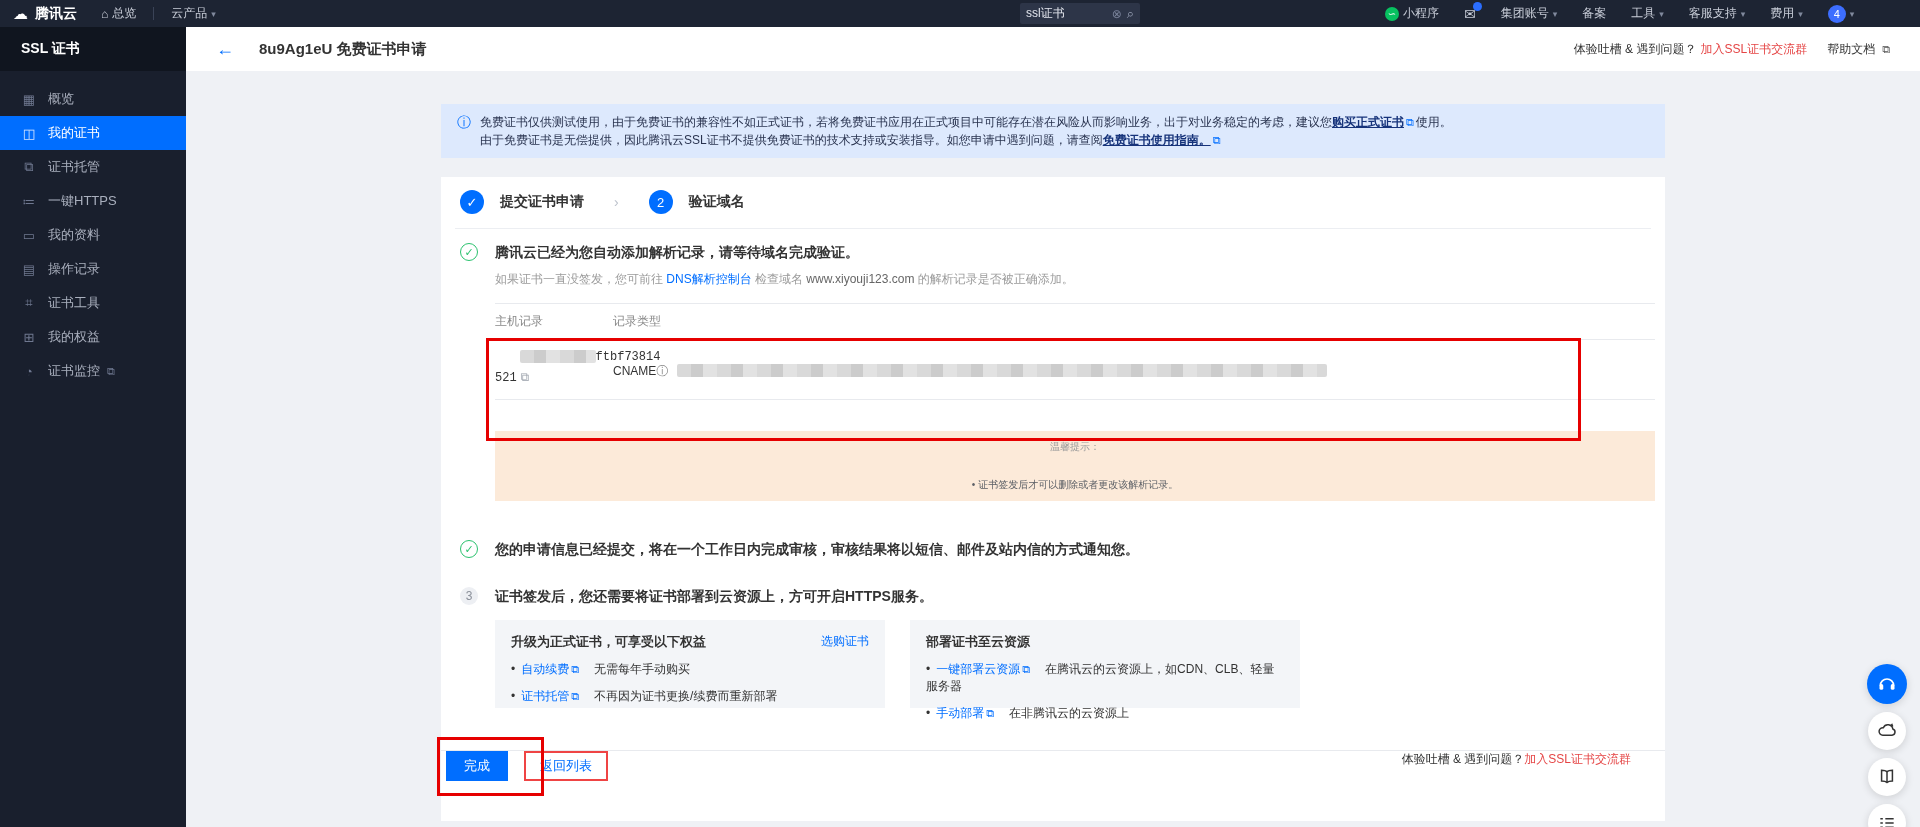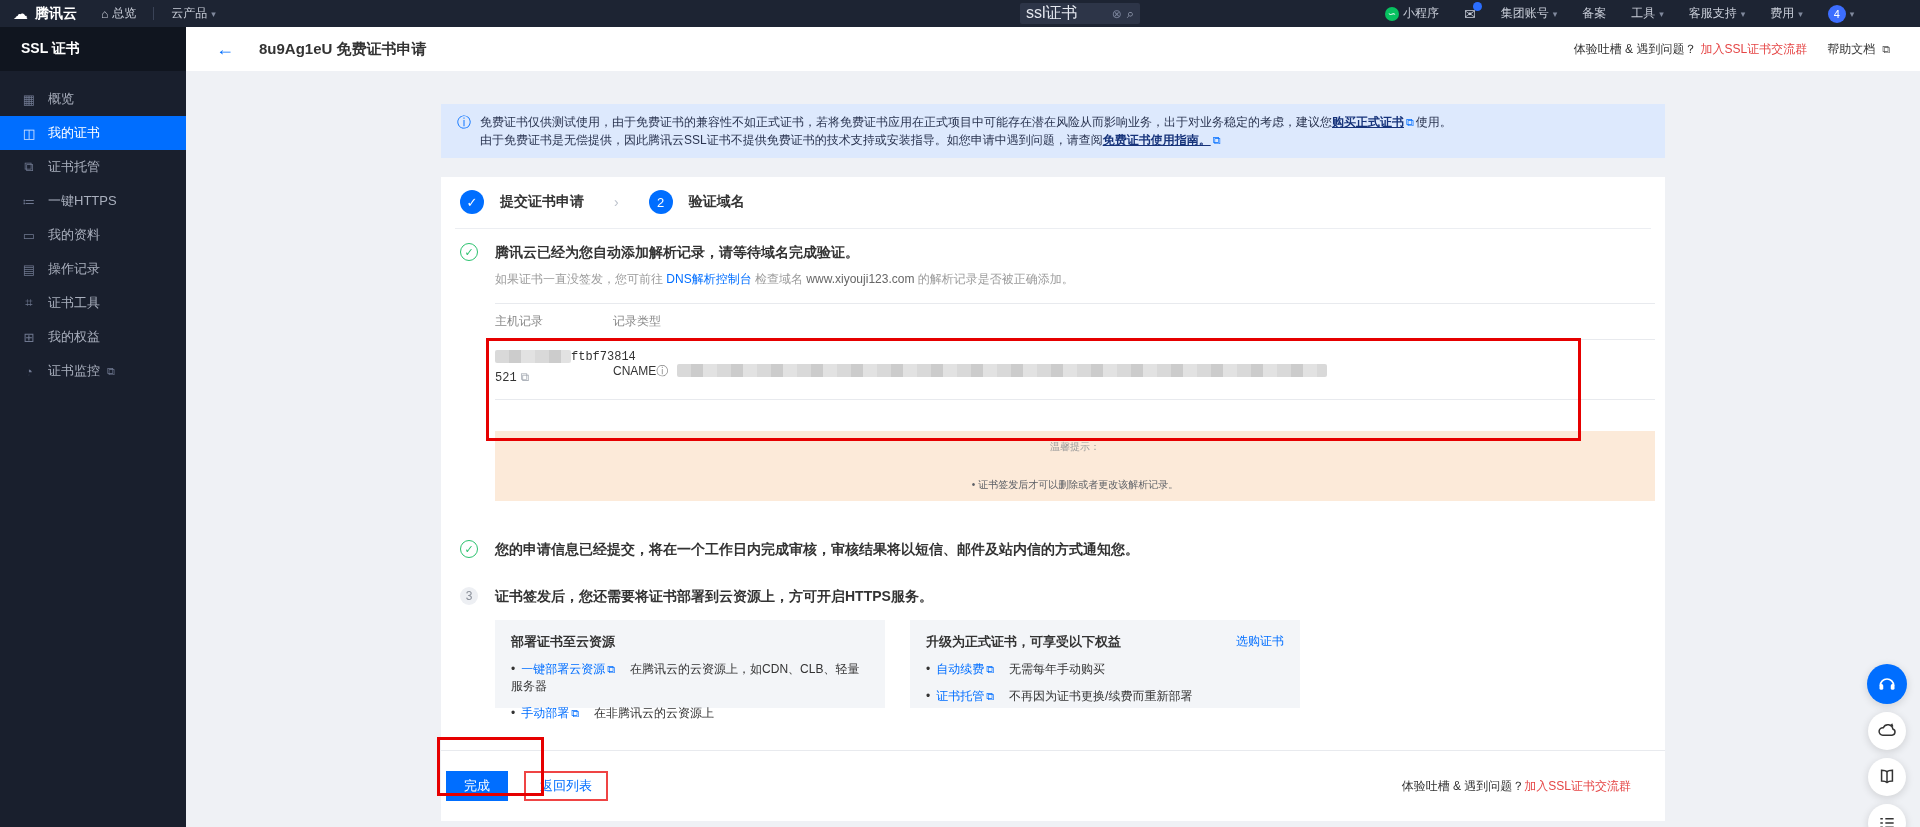--- a/index.html
+++ b/index.html
@@ -12,21 +12,21 @@
     display:flex; align-items:center; color:#c9ced9; font-size:12px; z-index:30; }
   .tb-logo { display:flex; align-items:center; gap:7px; margin-left:13px; color:#fff;
     font-size:14px; font-weight:bold; }
   .tb-logo .cloud { color:#fff; font-size:15px; }
   .tb-item { display:flex; align-items:center; gap:4px; color:#c9ced9; cursor:pointer; white-space:nowrap; }
   .tb-sep { width:1px; height:13px; background:#3a4357; margin:0 17px; }
   .caret { font-size:9px; color:#80899d; }
   .tb-search { position:absolute; left:1020px; top:3px; width:120px; height:21px; background:#2d3548;
     border-radius:2px; display:flex; align-items:center; padding:0 6px; gap:5px; }
   .tb-search input { flex:1; min-width:0; background:transparent; border:none; outline:none;
-    color:#e3e6ee; font-size:16px; font-family:inherit; }
+    color:#e3e6ee; font-size:12px; font-family:inherit; }
   .tb-search .clr { color:#79829a; font-size:12px; cursor:pointer; }
   .tb-search .mag { color:#9aa3b8; font-size:13px; cursor:pointer; }
   .tb-right { position:absolute; left:1385px; top:0; height:27px; display:flex; align-items:center; gap:25px; }
   .mini-ic { width:14px; height:14px; border-radius:50%; background:#07c160; color:#fff; font-size:10px;
     display:flex; align-items:center; justify-content:center; }
   .mail-wrap { position:relative; }
   .mail-ic { font-size:14px; color:#c9ced9; }
   .mail-badge { position:absolute; right:-6px; top:-4px; width:9px; height:9px; border-radius:50%;
     background:#2b6eff; }
   .avatar { width:18px; height:18px; border-radius:50%; background:#3d6eff; color:#fff; font-size:11px;
@@ -85,42 +85,42 @@
   .hint .lnk { color:#006eff; cursor:pointer; }
   .hint .domain { color:#666; }
 
   .dns-table { margin-top:16px; width:1160px; font-size:12px; }
   .t-head { display:flex; height:37px; align-items:center; border-top:1px solid #e8eaee;
     border-bottom:1px solid #e8eaee; color:#888; }
   .t-row { display:flex; border-bottom:1px solid #e8eaee; padding:10px 0 14px; }
   .c1 { width:118px; flex:none;font-family:Liberation Mono, monospace; } .c2 { width:64px; flex:none; } .c3 { flex:1; }
   .blur { display:inline-block; border-radius:2px; vertical-align:middle;
     background:repeating-linear-gradient(90deg,#d9d9d9 0 14px,#cccccc 14px 26px,#e2e2e2 26px 40px); }
-  .host-l1 { color:#333; } .host-l2 { color:#333; margin-top:7px; }
+  .host-l1 { color:#333;text-align:center; } .host-l2 { color:#333; margin-top:7px; }
   .copy-ic { color:#9aa0aa; font-size:12px; margin-left:4px; cursor:pointer; }
   .type-cell { color:#333; padding-top:13px; }
   .info-i { color:#888; font-size:12px; cursor:pointer; }
   .val-cell { padding-top:13px; }
 
   .notice { margin-top:31px; width:1160px; background:#fcead9; padding:9px 13px; font-size:10px;text-align:center; }
   .notice-title { color:#9b9b9b; }
   .notice-item { color:#5c6066; margin-top:24px; }
 
   .boxes { display:flex; gap:25px; margin-top:14px; }
   .gbox { width:390px; height:88px; background:#f3f5f8; padding:13px 16px; font-size:12px; }
   .gbox-head { display:flex; }
   .gbox-title { font-weight:bold; color:#333; font-size:13px; }
   .gbox-action { margin-left:auto; color:#006eff; cursor:pointer; }
   .gbox-item { margin-top:10px; color:#333; }
   .gbox-item .dot { color:#333; margin-right:6px; }
   .gbox-item .lnk { color:#006eff; cursor:pointer; }
   .gbox-item .desc { margin-left:13px; }
 
   .card-footer { position:absolute; left:0; right:0; top:573px; height:71px;
-    border-top:1px solid #e8eaee; display:flex; align-items:center; padding:0 34px 0 5px; }
+    border-top:1px solid #e8eaee; display:flex; padding:0 34px 0 5px; }
   .btn-primary { width:62px; height:30px; background:#006eff; color:#fff; border:none; font-size:13px;
     cursor:pointer; font-family:inherit; }
   .btn-plain { margin-left:16px; height:30px; padding:0 14px; background:#fff; border:2px solid #ef4444;
     color:#006eff; font-size:13px; cursor:pointer; font-family:inherit; }
   .ft-right { margin-left:auto; font-size:12px; color:#333; }
 
   
   .anno { position:absolute; border:3px solid #e60000; z-index:55; pointer-events:none; }
   .anno-row { left:486px; top:338px; width:1095px; height:103px; }
   .anno-done { left:437px; top:737px; width:107px; height:59px; }
@@ -329,40 +329,40 @@
       <div class="section" style="margin-top:27px;">
         <div class="sec-ic">
           <span class="num-ring">3</span>
         </div>
         <div class="sec-body">
           <div class="sec-title">证书签发后，您还需要将证书部署到云资源上，方可开启HTTPS服务。</div>
           <div class="boxes">
 
             <div class="gbox">
               <div class="gbox-head">
+                <span class="gbox-title">升级为正式证书，可享受以下权益</span>
+                <span class="gbox-action">选购证书</span>
+              </div>
+              <div class="gbox-item">
+                <span class="dot">•</span><span class="lnk">自动续费</span><span class="ext-blue">⧉</span><span class="desc">无需每年手动购买</span>
+              </div>
+              <div class="gbox-item">
+                <span class="dot">•</span><span class="lnk">证书托管</span><span class="ext-blue">⧉</span><span class="desc">不再因为证书更换/续费而重新部署</span>
+              </div>
+            </div>
+
+            <div class="gbox">
+              <div class="gbox-head">
                 <span class="gbox-title">部署证书至云资源</span>
               </div>
               <div class="gbox-item">
                 <span class="dot">•</span><span class="lnk">一键部署云资源</span><span class="ext-blue">⧉</span><span class="desc">在腾讯云的云资源上，如CDN、CLB、轻量服务器</span>
               </div>
               <div class="gbox-item">
                 <span class="dot">•</span><span class="lnk">手动部署</span><span class="ext-blue">⧉</span><span class="desc">在非腾讯云的云资源上</span>
-              </div>
-            </div>
-
-            <div class="gbox">
-              <div class="gbox-head">
-                <span class="gbox-title">升级为正式证书，可享受以下权益</span>
-                <span class="gbox-action">选购证书</span>
-              </div>
-              <div class="gbox-item">
-                <span class="dot">•</span><span class="lnk">自动续费</span><span class="ext-blue">⧉</span><span class="desc">无需每年手动购买</span>
-              </div>
-              <div class="gbox-item">
-                <span class="dot">•</span><span class="lnk">证书托管</span><span class="ext-blue">⧉</span><span class="desc">不再因为证书更换/续费而重新部署</span>
               </div>
             </div>
 
           </div>
         </div>
       </div>
 
       <div class="card-footer">
         <button class="btn-primary">完成</button>
         <button class="btn-plain">返回列表</button>

